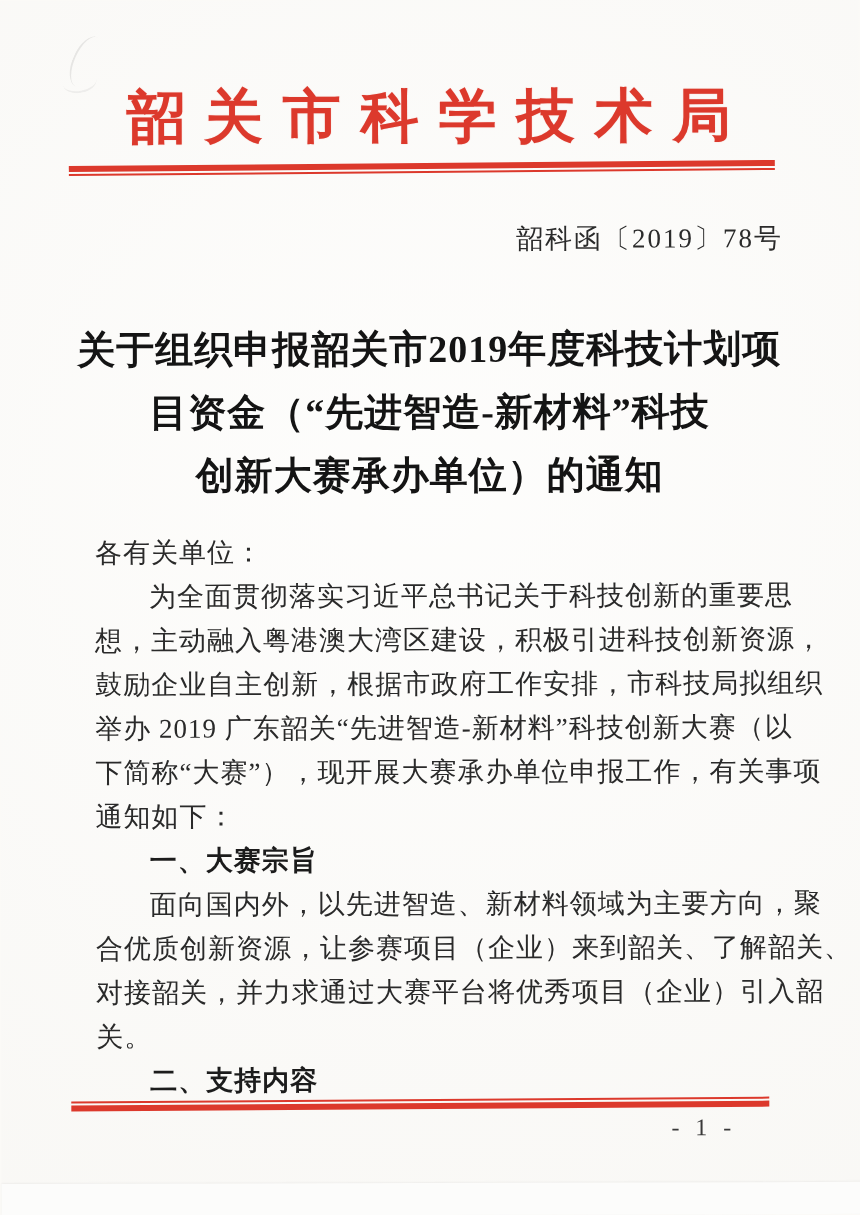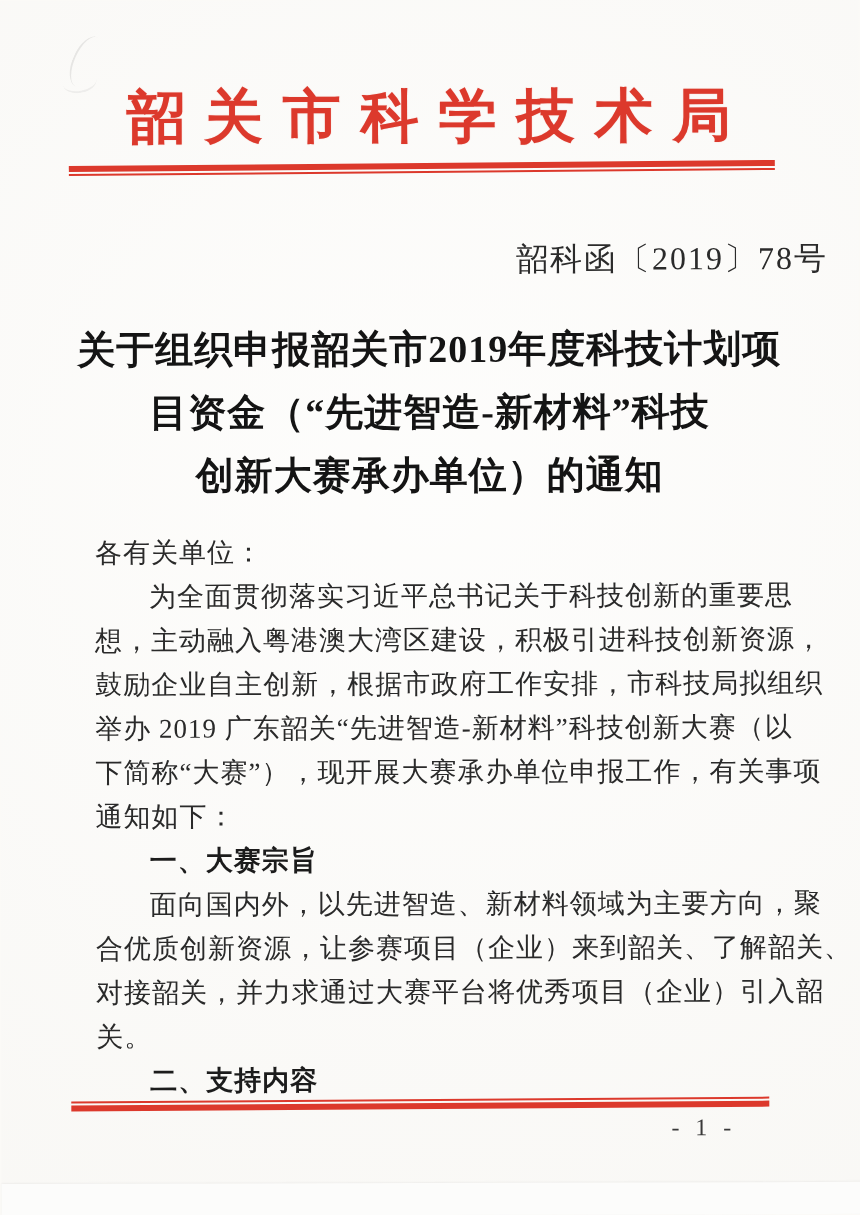--- a/index.html
+++ b/index.html
@@ -46,22 +46,22 @@
   .divider .gap{background:transparent;}
   .div-top{top:163px;width:706px;transform:rotate(-0.35deg);}
   .div-top .t1{height:6px;}
   .div-top .g{height:2px;}
   .div-top .t2{height:2px;}
   .div-bottom{top:1099px;width:698px;transform:rotate(-0.25deg);}
   .div-bottom .t1{height:2px;}
   .div-bottom .g{height:2px;}
   .div-bottom .t2{height:6px;}
   .doc-number{
-    position:absolute;left:517px;top:238px;
-    font-size:32px;letter-spacing:2px;color:#2b2b2b;
+    position:absolute;left:517px;top:221px;
+    font-size:27px;letter-spacing:2px;color:#2b2b2b;
     white-space:nowrap;
   }
   .notice-title{
     position:absolute;left:40px;right:40px;top:318px;
     text-align:center;
     font-size:38px;font-weight:bold;color:#141414;
     line-height:63px;letter-spacing:1px;
   }
   .doc-body{
     position:absolute;left:95px;top:530px;width:684px;

